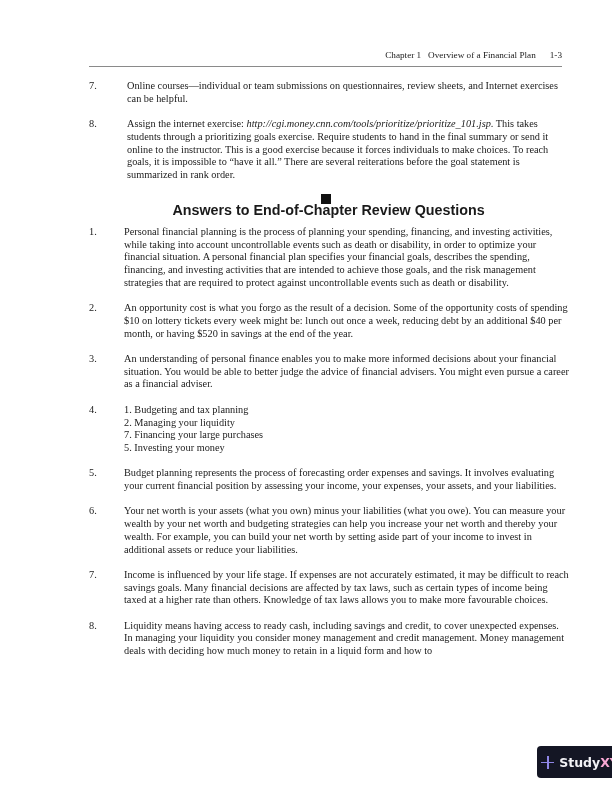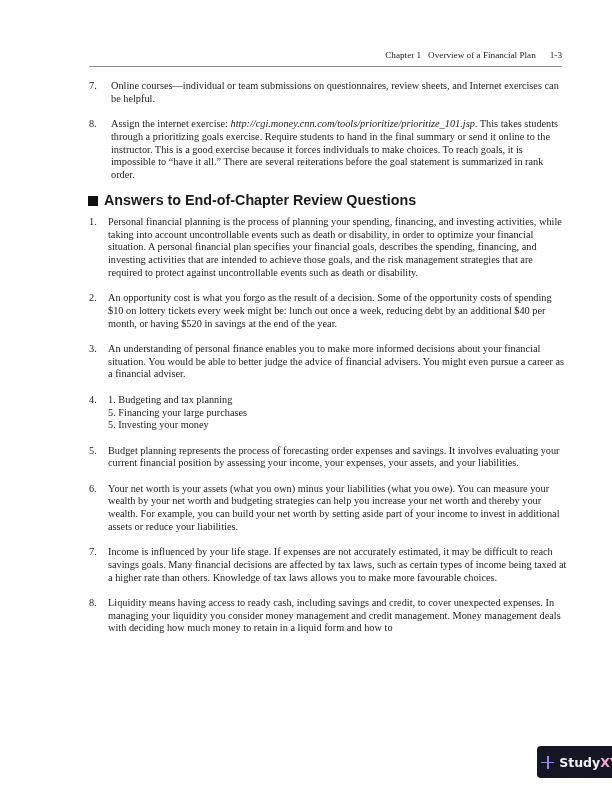--- a/index.html
+++ b/index.html
@@ -5,23 +5,23 @@
   html, body { margin: 0; padding: 0; background: #ffffff; }
   body { width: 612px; height: 792px; position: relative; overflow: hidden;
          font-family: "Liberation Serif", serif; color: #1a1a1a; }
   .header { position: absolute; left: 89px; top: 50px; width: 473px; height: 16px;
             border-bottom: 1px solid #8a8a8a; font-size: 9.2px; text-align: right; }
   .header .chap { margin-right: 14px; }
   .content { position: absolute; left: 89px; top: 80px; width: 480px; font-size: 10.3px; line-height: 12.7px; }
   .item { display: flex; margin-bottom: 12.7px; }
   .num { width: 22px; flex: 0 0 22px; }
   .num.a { width: 19px; flex: 0 0 19px; }
-  .txt { flex: 1; }
+  .txt { flex: 1; margin-left: 16px; }
   .heading { font-family: "Liberation Sans", sans-serif; font-weight: bold; font-size: 14.3px;
-             margin: 4px 0 9px -1px; display: flex; align-items: center; }
+             margin: 4px 0 9px -1px; display: flex; align-items: center; flex-direction: column; }
   .heading .sq { display: inline-block; width: 10px; height: 10px; background: #111; margin-right: 6px; }
   .sublist div { line-height: 12.7px; }
   i { }
   .badge { position: absolute; left: 505px; top: 746px; width: 86px; height: 32px; background: #141624;
            border-radius: 4px; display: flex; align-items: center; justify-content: center;
            font-family: "DejaVu Sans", sans-serif; font-weight: bold; font-size: 12.5px; color: #f2f2f6; margin-left: 32px; }
   .badge .plus { position: relative; width: 13px; height: 13px; margin-right: 5px; }
   .badge .plus::before, .badge .plus::after { content: ""; position: absolute; background: #8f86e6; }
   .badge .plus::before { left: 6px; top: 0; width: 1.5px; height: 13px; }
   .badge .plus::after { top: 6px; left: 0; height: 1.5px; width: 13px; }
@@ -58,21 +58,22 @@
     <div class="txt">An opportunity cost is what you forgo as the result of a decision. Some of the opportunity costs of spending $10 on lottery tickets every week might be: lunch out once a week, reducing debt by an additional $40 per month, or having $520 in savings at the end of the year.</div>
   </div>
   <div class="item">
     <div class="num a">3.</div>
     <div class="txt">An understanding of personal finance enables you to make more informed decisions about your financial situation. You would be able to better judge the advice of financial advisers. You might even pursue a career as a financial adviser.</div>
   </div>
   <div class="item">
     <div class="num a">4.</div>
     <div class="txt sublist">
       <div>1. Budgeting and tax planning</div>
-      <div>5. Financing your large purchases</div>
+      <div>2. Managing your liquidity</div>
+      <div>7. Financing your large purchases</div>
       <div>5. Investing your money</div>
     </div>
   </div>
   <div class="item">
     <div class="num a">5.</div>
     <div class="txt">Budget planning represents the process of forecasting order expenses and savings. It involves evaluating your current financial position by assessing your income, your expenses, your assets, and your liabilities.</div>
   </div>
   <div class="item">
     <div class="num a">6.</div>
     <div class="txt">Your net worth is your assets (what you own) minus your liabilities (what you owe). You can measure your wealth by your net worth and budgeting strategies can help you increase your net worth and thereby your wealth. For example, you can build your net worth by setting aside part of your income to invest in additional assets or reduce your liabilities.</div>

